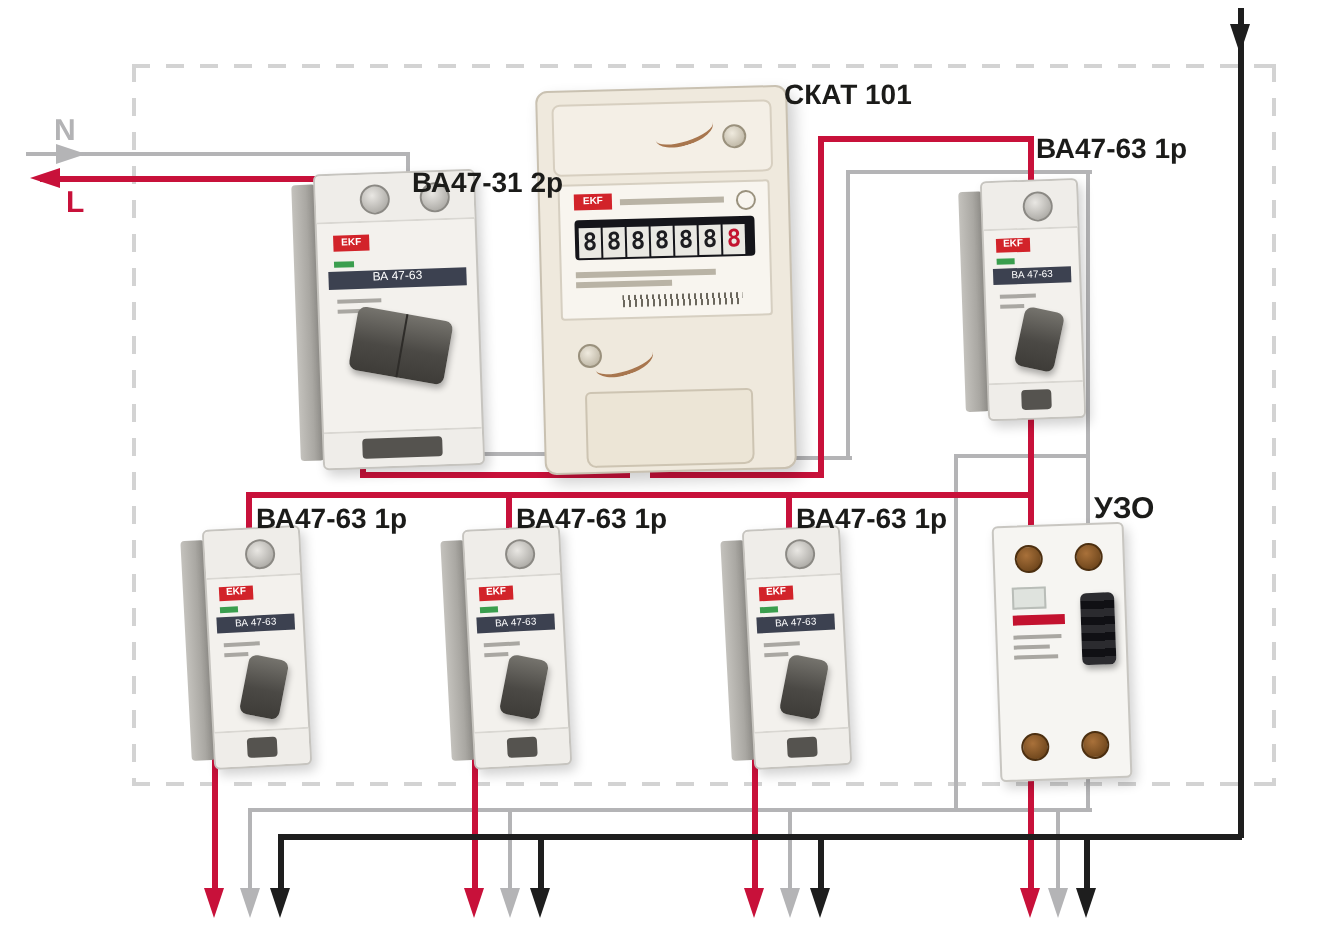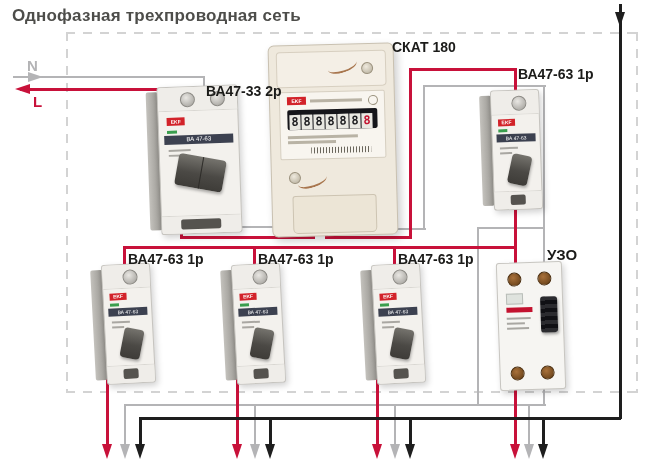--- a/index.html
+++ b/index.html
@@ -108,21 +108,20 @@
   .rtxt{position:absolute;height:2px;background:#a9a7a2}
   .rtog{position:absolute;top:34px;right:5px;width:17px;height:36px;border-radius:3px;
       background:repeating-linear-gradient(180deg,#2b2b2f 0 4px,#101014 4px 8px);
       box-shadow:1px 2px 3px rgba(0,0,0,.35)}
 </style>
 </head>
 <body>
 
 <div id="stage">
 
-  <div class="lbl title" style="left:12px;top:6px">Однофазная трехпроводная сеть</div>
 
   <div class="dashH" style="left:66px;top:32px;width:572px"></div>
   <div class="dashH" style="left:66px;top:391px;width:572px"></div>
   <div class="dashV" style="left:66px;top:32px;height:361px"></div>
   <div class="dashV" style="left:636px;top:32px;height:361px"></div>
 
   <div class="lbl nlbl" style="left:27px;top:57px">N</div>
   <div class="lbl llbl" style="left:33px;top:93px">L</div>
   <div class="lbl pelbl" style="left:666px;top:6px">PE</div>
 
@@ -325,21 +324,21 @@
     <div class="rwin"></div>
     <div class="rband"></div>
     <i class="rtxt" style="top:54px;left:8px;width:24px"></i>
     <i class="rtxt" style="top:59px;left:8px;width:18px"></i>
     <i class="rtxt" style="top:64px;left:8px;width:22px"></i>
     <div class="rtog"></div>
     <i class="brass" style="left:10px;bottom:9px"></i>
     <i class="brass" style="left:40px;bottom:9px"></i>
   </div>
 
-  <div class="lbl" style="left:206px;top:83px">ВА47-33 2р</div>
-  <div class="lbl" style="left:392px;top:39px">СКАТ 180</div>
+  <div class="lbl" style="left:206px;top:83px">ВА47-31 2р</div>
+  <div class="lbl" style="left:392px;top:39px">СКАТ 101</div>
   <div class="lbl" style="left:518px;top:66px">ВА47-63 1р</div>
   <div class="lbl" style="left:128px;top:251px">ВА47-63 1р</div>
   <div class="lbl" style="left:258px;top:251px">ВА47-63 1р</div>
   <div class="lbl" style="left:398px;top:251px">ВА47-63 1р</div>
   <div class="lbl rcdlbl" style="left:547px;top:246px">УЗО</div>
 
 </div>
 
 </body></html>

